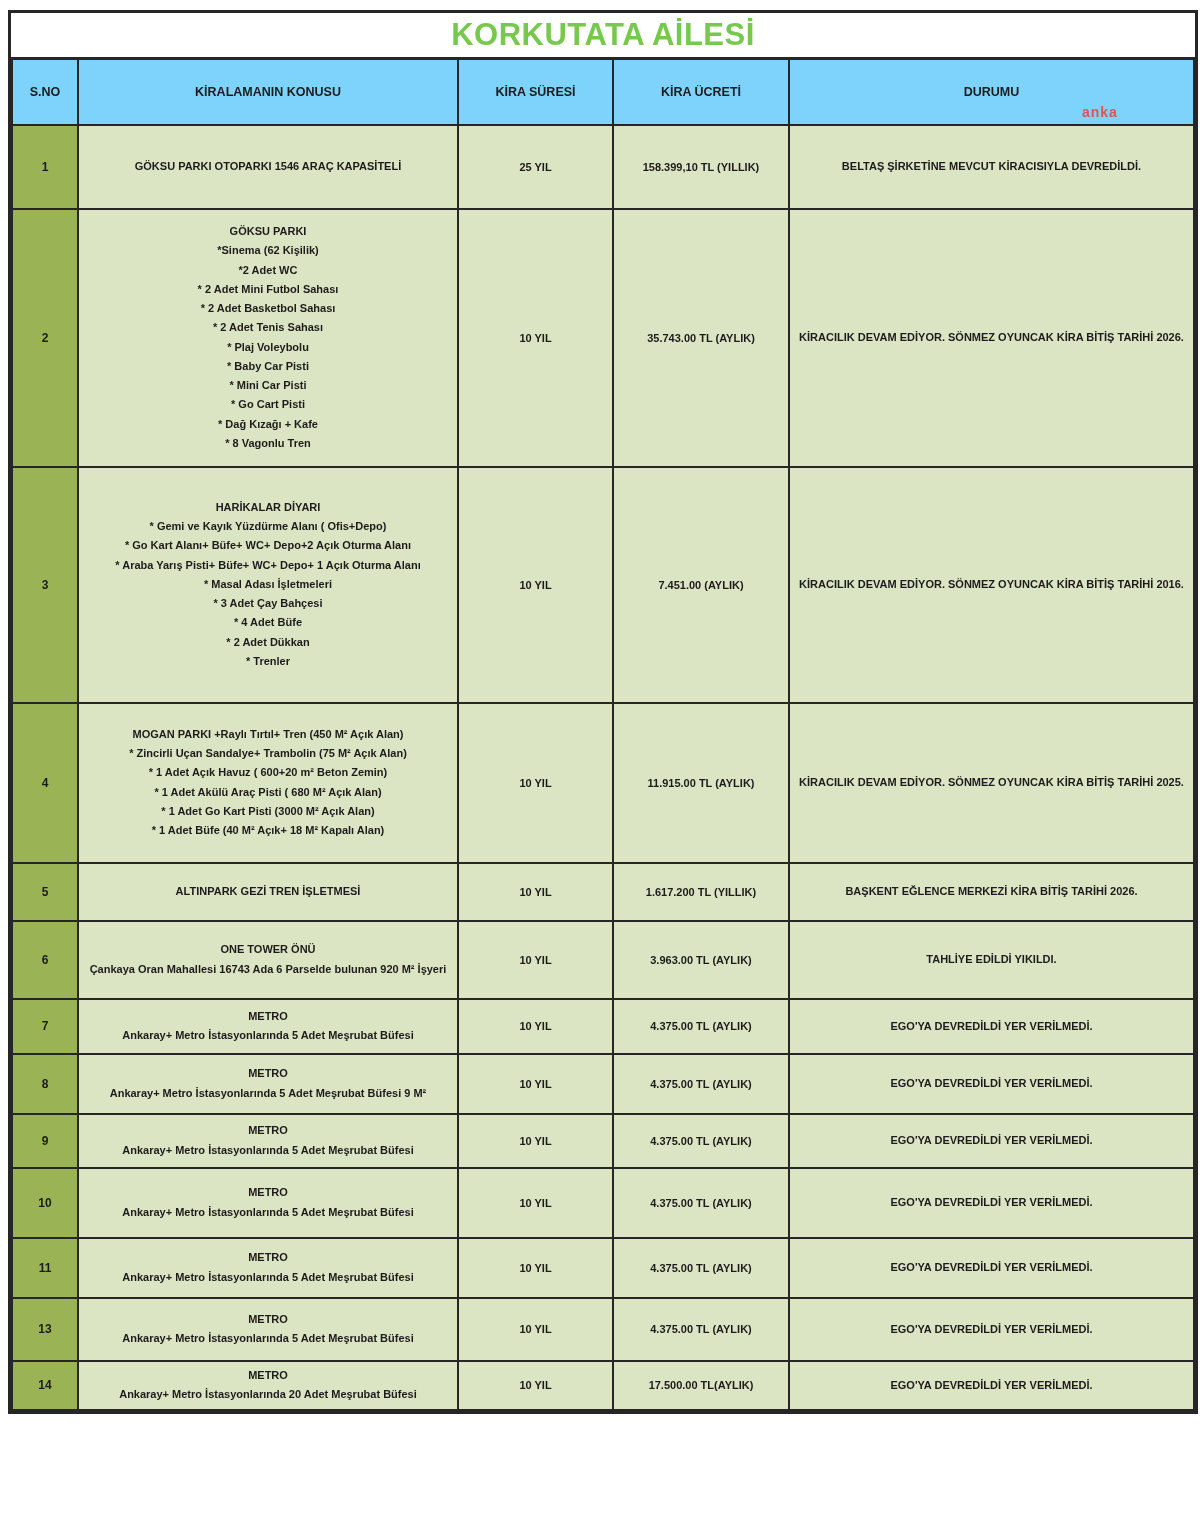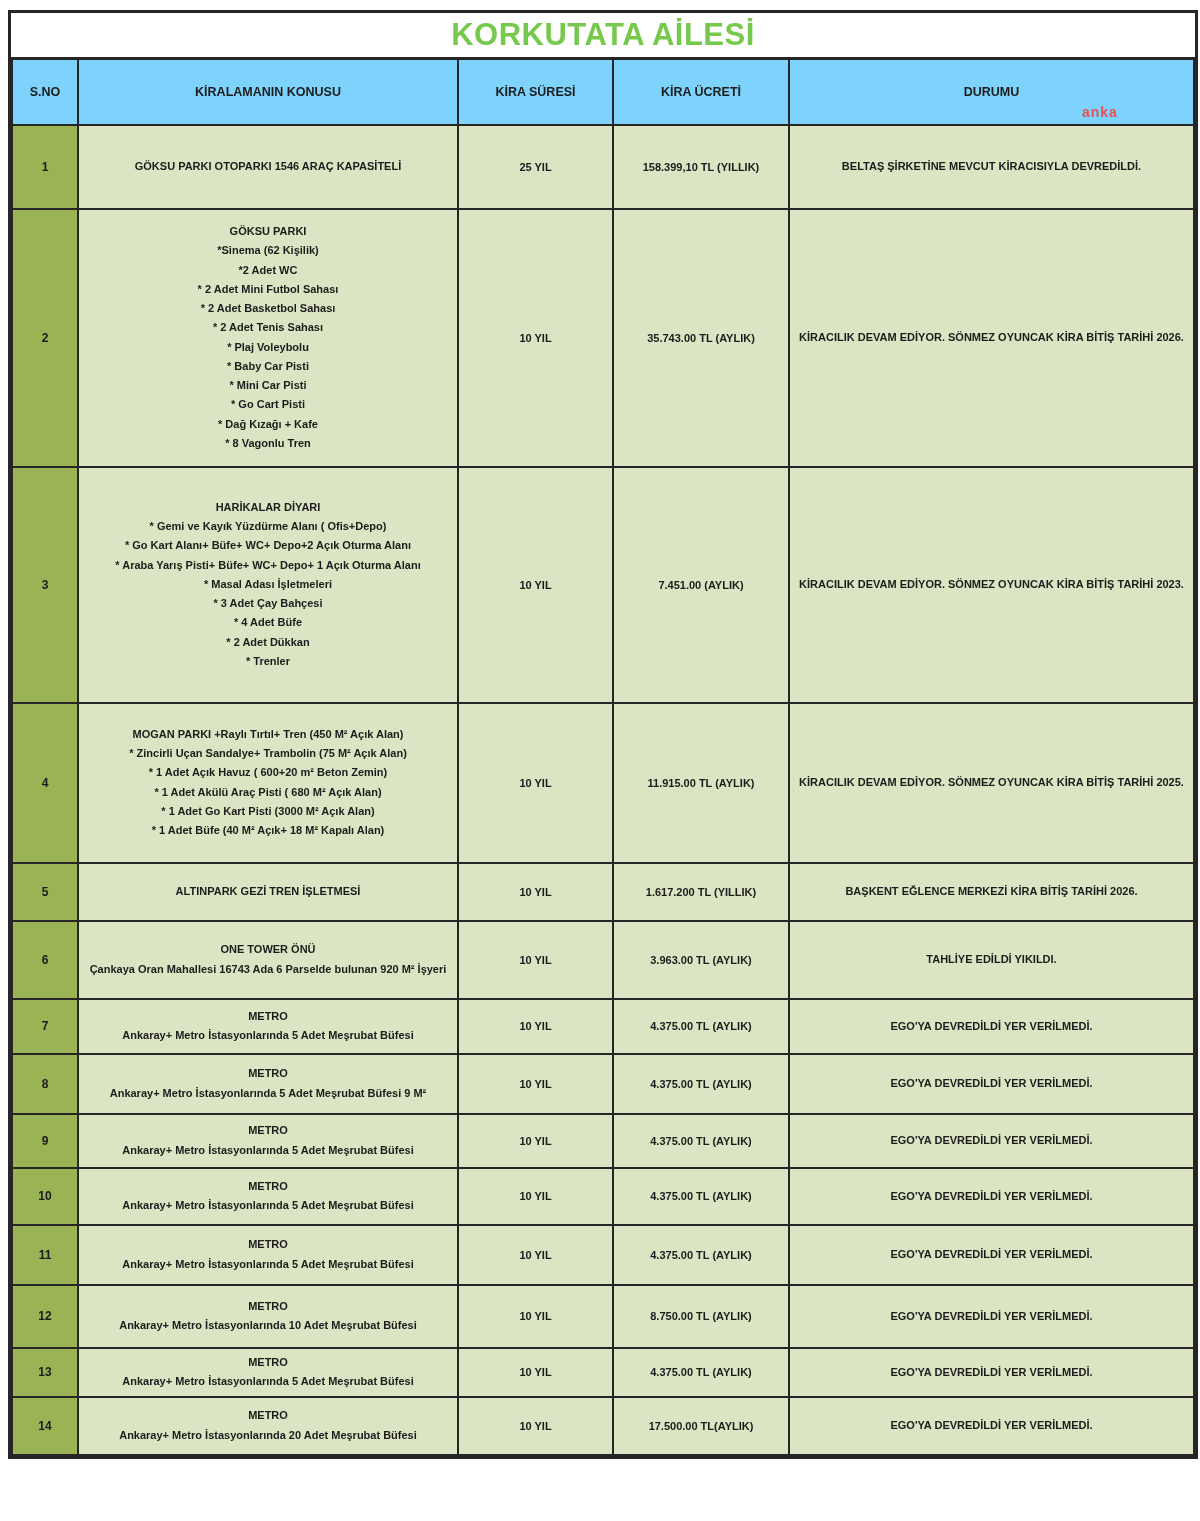--- a/index.html
+++ b/index.html
@@ -92,21 +92,21 @@
   
   tbody tr:nth-child(1)  { height: 84px;  }
   tbody tr:nth-child(2)  { height: 258px; }
   tbody tr:nth-child(3)  { height: 236px; }
   tbody tr:nth-child(4)  { height: 160px; }
   tbody tr:nth-child(5)  { height: 58px;  }
   tbody tr:nth-child(6)  { height: 78px;  }
   tbody tr:nth-child(7)  { height: 55px;  }
   tbody tr:nth-child(8)  { height: 60px;  }
   tbody tr:nth-child(9)  { height: 54px;  }
-  tbody tr:nth-child(10) { height: 57px;  }
+  tbody tr:nth-child(10) { height: 70px;  }
   tbody tr:nth-child(11) { height: 60px;  }
   tbody tr:nth-child(12) { height: 63px;  }
   tbody tr:nth-child(13) { height: 49px;  }
   tbody tr:nth-child(14) { height: 58px;  }
 </style>
 </head>
 <body>
 
 <div class="page">
   <span class="watermark">anka</span>
@@ -163,21 +163,21 @@
 * Gemi ve Kayık Yüzdürme Alanı ( Ofis+Depo)
 * Go Kart Alanı+ Büfe+ WC+ Depo+2 Açık Oturma Alanı
 * Araba Yarış Pisti+ Büfe+ WC+ Depo+ 1 Açık Oturma Alanı
 * Masal Adası İşletmeleri
 * 3 Adet Çay Bahçesi
 * 4 Adet Büfe
 * 2 Adet Dükkan
 * Trenler</td>
     <td class="sure">10 YIL</td>
     <td class="ucret">7.451.00 (AYLIK)</td>
-    <td class="durum">KİRACILIK DEVAM EDİYOR. SÖNMEZ OYUNCAK KİRA BİTİŞ TARİHİ 2023.</td>
+    <td class="durum">KİRACILIK DEVAM EDİYOR. SÖNMEZ OYUNCAK KİRA BİTİŞ TARİHİ 2016.</td>
   </tr>
 
   <tr>
     <td class="sno">4</td>
     <td class="konu">MOGAN PARKI +Raylı Tırtıl+ Tren (450 M² Açık Alan)
 * Zincirli Uçan Sandalye+ Trambolin (75 M² Açık Alan)
 * 1 Adet Açık Havuz ( 600+20 m² Beton Zemin)
 * 1 Adet Akülü Araç Pisti ( 680 M² Açık Alan)
 * 1 Adet Go Kart Pisti (3000 M² Açık Alan)
 * 1 Adet Büfe (40 M² Açık+ 18 M² Kapalı Alan)</td>
@@ -241,28 +241,20 @@
 
   <tr>
     <td class="sno">11</td>
     <td class="konu">METRO
 Ankaray+ Metro İstasyonlarında 5 Adet Meşrubat Büfesi</td>
     <td class="sure">10 YIL</td>
     <td class="ucret">4.375.00 TL (AYLIK)</td>
     <td class="durum">EGO'YA DEVREDİLDİ YER VERİLMEDİ.</td>
   </tr>
 
-  <tr>
-    <td class="sno">12</td>
-    <td class="konu">METRO
-Ankaray+ Metro İstasyonlarında 10 Adet Meşrubat Büfesi</td>
-    <td class="sure">10 YIL</td>
-    <td class="ucret">8.750.00 TL (AYLIK)</td>
-    <td class="durum">EGO'YA DEVREDİLDİ YER VERİLMEDİ.</td>
-  </tr>
 
   <tr>
     <td class="sno">13</td>
     <td class="konu">METRO
 Ankaray+ Metro İstasyonlarında 5 Adet Meşrubat Büfesi</td>
     <td class="sure">10 YIL</td>
     <td class="ucret">4.375.00 TL (AYLIK)</td>
     <td class="durum">EGO'YA DEVREDİLDİ YER VERİLMEDİ.</td>
   </tr>
 

